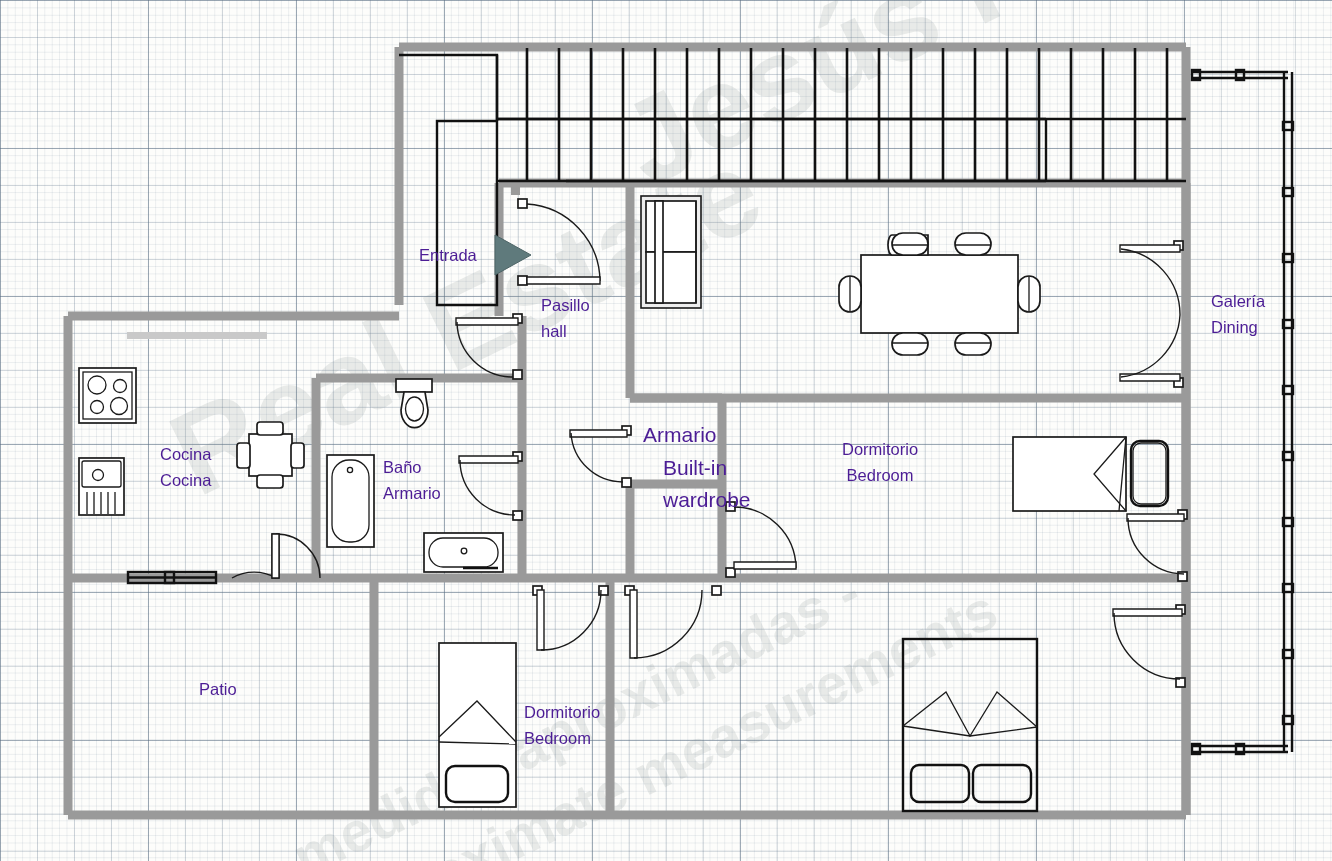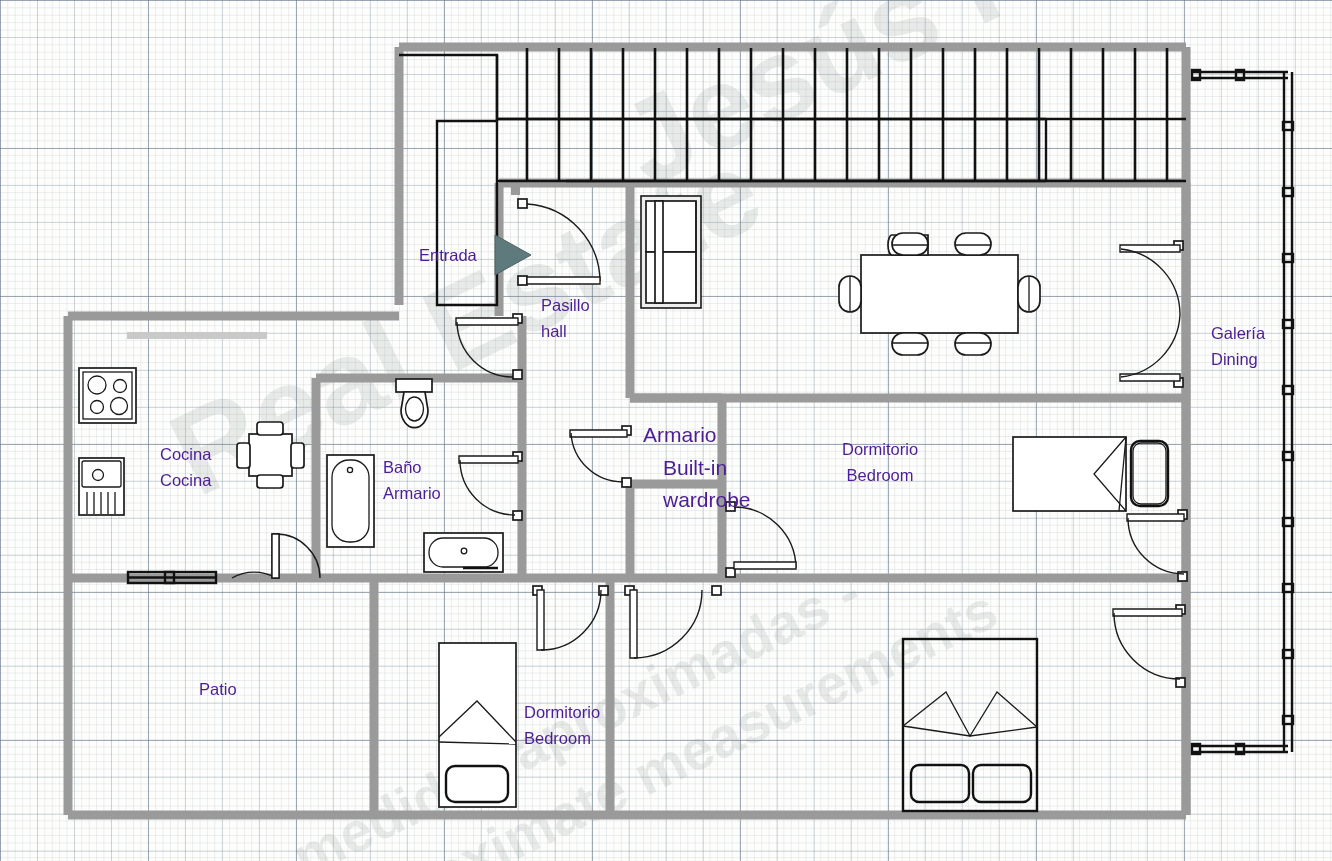--- a/index.html
+++ b/index.html
@@ -383,21 +383,21 @@
   <div class="label" style="left:419px; top:243px;">
     <div>Entrada</div>
   </div>
 
   <div class="label" style="left:541px; top:293px;">
     <div>Pasillo</div>
     <div>hall</div>
   </div>
 
 
-  <div class="label" style="left:1211px; top:321px;">
+  <div class="label" style="left:1211px; top:289px;">
     <div>Galería</div>
     <div>Dining</div>
   </div>
 
   <div class="label" style="left:160px; top:442px;">
     <div>Cocina</div>
     <div>Cocina</div>
   </div>
 
   <div class="label" style="left:383px; top:455px;">

